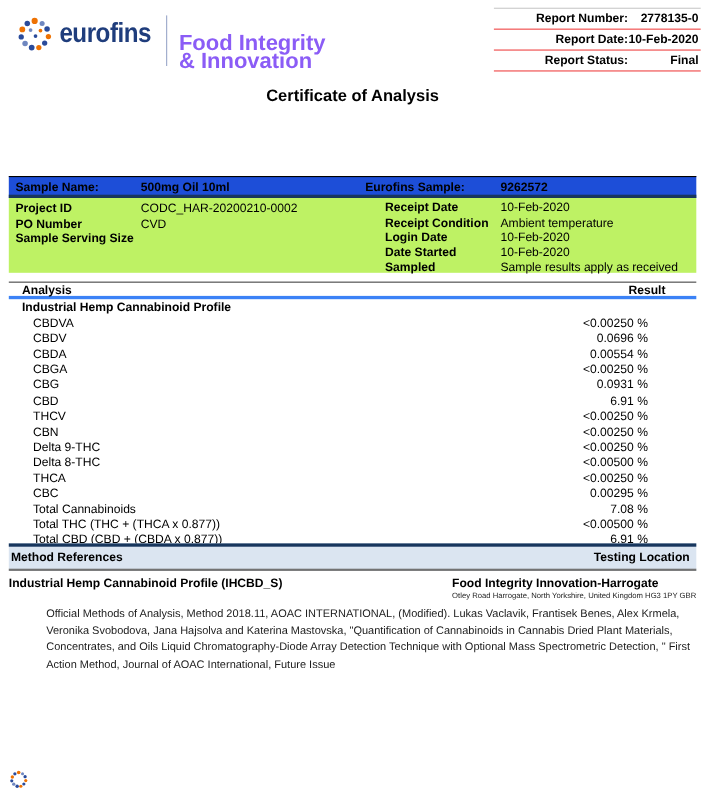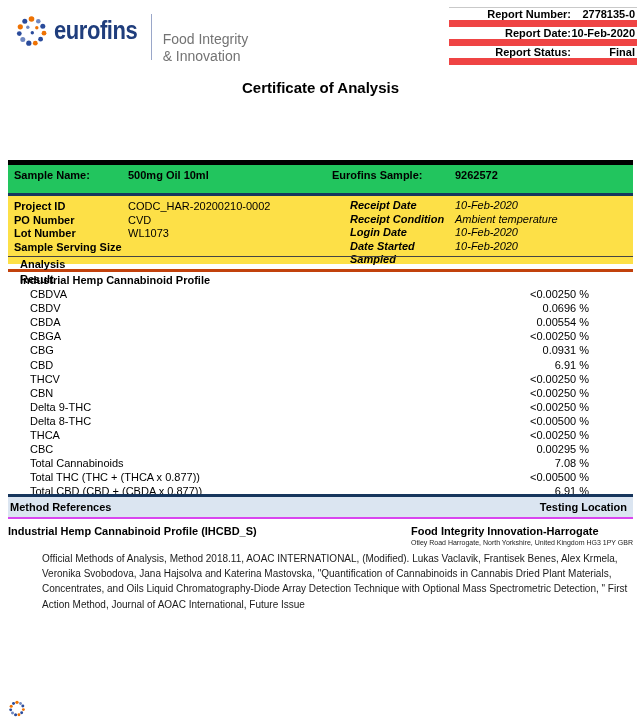--- a/index.html
+++ b/index.html
@@ -5,56 +5,56 @@
   * { margin:0; padding:0; box-sizing:border-box; }
   html,body { background:#fff; }
   body { font-family:"Liberation Sans", sans-serif; color:#000; }
   .page { position:relative; width:641px; height:722px; background:#fff; overflow:hidden; }
 
   
   .logo-block { position:absolute; left:16px; top:10px; display:flex; align-items:flex-start; }
   .logo-icon { margin-top:4px; }
   .brand-word { display:inline-block; font-size:25px; font-weight:bold; color:#1f3d7c; letter-spacing:-.5px; margin-left:5px; margin-top:6px; transform:scaleX(.88); transform-origin:left center; }
   .logo-divider { width:1px; height:46px; background:#9aa7c9; margin:4px 11px 0 2px; }
-  .tagline { margin-top:21px; font-size:14px; font-weight:normal; color:#737373; line-height:17px; }
+  .tagline { margin-top:21px; font-size:20px; font-weight:bold; color:#8b5cf6; line-height:17px; }
 
   
   .report-info { position:absolute; top:7px; right:4px; width:188px; font-size:11px; border-top:1px solid #c9c9c9; }
-  .ri-row { display:flex; align-items:center; height:19px; border-bottom:7px solid #ef4444; }
+  .ri-row { display:flex; align-items:center; height:19px; border-bottom:1px solid #ef4444; }
   .ri-label { flex:1; text-align:right; font-weight:bold; }
   .ri-value { width:66px; text-align:right; font-weight:bold; white-space:nowrap; padding-right:2px; }
 
   
   .doc-title { position:absolute; top:79px; left:0; right:0; text-align:center; font-size:15px; font-weight:bold; }
 
   
   .sample-table { position:absolute; left:8px; right:8px; top:160px; font-size:11px; }
-  .sample-header { position:relative; height:36px; line-height:20px; background:#22c55e; border-top:5px solid #000000; border-bottom:3px solid #17365d; font-weight:bold; }
+  .sample-header { position:relative; height:20px; line-height:20px; background:#1d4ed8; border-top:1px solid #000000; border-bottom:3px solid #17365d; font-weight:bold; }
   .sample-header span { position:absolute; white-space:nowrap; }
   .sh-l1 { left:6px; } .sh-v1 { left:120px; } .sh-l2 { left:324px; } .sh-v2 { left:447px;text-align:center; }
-  .sample-body { position:relative; height:68px; background:#fde047; padding-top:20px; }
+  .sample-body { position:relative; height:68px; background:#bef264; padding-top:20px; }
   .col-left { position:absolute; left:0; top:4px; width:335px; }
-  .col-right { position:absolute; left:342px; top:3px; right:0;font-style:italic; }
+  .col-right { position:absolute; left:342px; top:3px; right:0; }
   .info-row { position:relative; height:13.5px; line-height:13.5px; white-space:nowrap; }
   .info-label { font-weight:bold; }
   .col-left .info-label { padding-left:6px; }
   .col-left .info-value { position:absolute; left:120px; }
   .col-right .info-value { position:absolute; left:105px; }
 
   
   .analysis { position:absolute; left:8px; right:8px; top:256px; font-size:11px; }
-  .analysis-header { display:flex; justify-content:space-between; height:16px; line-height:15px; font-weight:bold; padding:0 28px 0 12px; border-top:1px solid #444; border-bottom:3px solid #c2410c;flex-direction:column; }
+  .analysis-header { display:flex; justify-content:space-between; height:16px; line-height:15px; font-weight:bold; padding:0 28px 0 12px; border-top:1px solid #444; border-bottom:3px solid #3b82f6; }
   .analysis-rows { padding-top:1px; }
   .a-row { position:relative; height:14.1px; line-height:14.1px; white-space:nowrap; }
   .a-name { margin-left:22px; }
   .a-group .a-name { margin-left:12px; font-weight:bold; }
   .a-result { position:absolute; right:44px; top:0; }
 
   
-  .method-band { position:absolute; left:8px; right:8px; top:494px; height:25px; background:#dbe5f1; border-top:3px solid #17365d; border-bottom:2px solid #d946ef; display:flex; justify-content:space-between; align-items:center; padding:0 6px 0 2px; font-size:11px; font-weight:bold; }
+  .method-band { position:absolute; left:8px; right:8px; top:494px; height:25px; background:#dbe5f1; border-top:3px solid #17365d; border-bottom:2px solid #737373; display:flex; justify-content:space-between; align-items:center; padding:0 6px 0 2px; font-size:11px; font-weight:bold; }
   .method-detail { position:absolute; left:8px; right:8px; top:525px; font-size:11px; }
   .method-name { font-weight:bold; }
   .testing-loc { position:absolute; right:0; top:0; }
   .loc-name { font-weight:bold; font-size:11px; }
   .loc-addr { font-size:7px; color:#222; margin-top:2px; }
   .method-desc { margin:14px 0 0 34px; font-size:10px; line-height:15.2px; color:#1a1a1a; }
   .method-desc div { white-space:nowrap; }
 
   
   .page2-logo { position:absolute; left:9px; top:699px; }
@@ -117,24 +117,20 @@
       <div class="col-left">
         <div class="info-row">
           <span class="info-label">Project ID</span>
           <span class="info-value">CODC_HAR-20200210-0002</span>
         </div>
         <div class="info-row">
           <span class="info-label">PO Number</span>
           <span class="info-value">CVD</span>
         </div>
         <div class="info-row">
-          <span class="info-label">Lot Number</span>
-          <span class="info-value">WL1073</span>
-        </div>
-        <div class="info-row">
           <span class="info-label">Sample Serving Size</span>
           <span class="info-value"></span>
         </div>
       </div>
       <div class="col-right">
         <div class="info-row">
           <span class="info-label">Receipt Date</span>
           <span class="info-value">10-Feb-2020</span>
         </div>
         <div class="info-row">
@@ -144,20 +140,21 @@
         <div class="info-row">
           <span class="info-label">Login Date</span>
           <span class="info-value">10-Feb-2020</span>
         </div>
         <div class="info-row">
           <span class="info-label">Date Started</span>
           <span class="info-value">10-Feb-2020</span>
         </div>
         <div class="info-row">
           <span class="info-label">Sampled</span>
+          <span class="info-value">Sample results apply as received</span>
         </div>
       </div>
     </div>
   </div>
 
   <div class="analysis">
     <div class="analysis-header">
       <span>Analysis</span>
       <span>Result</span>
     </div>

